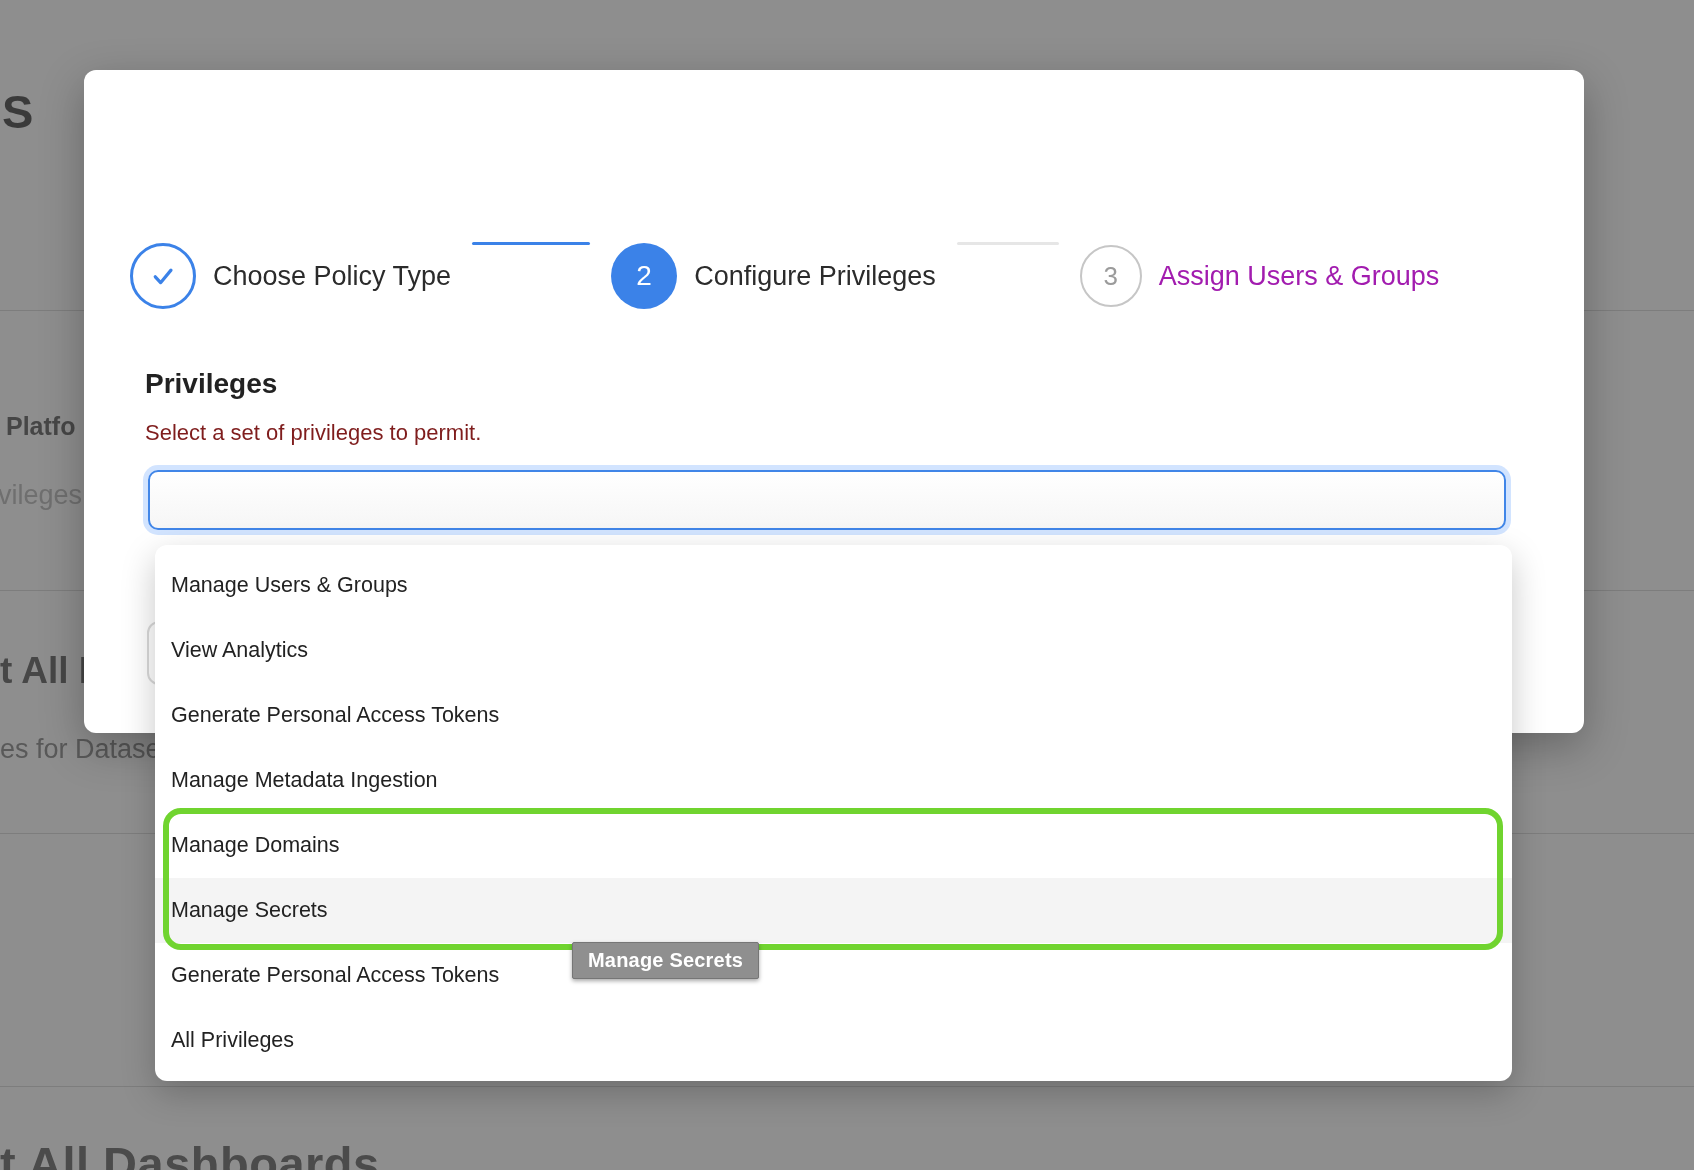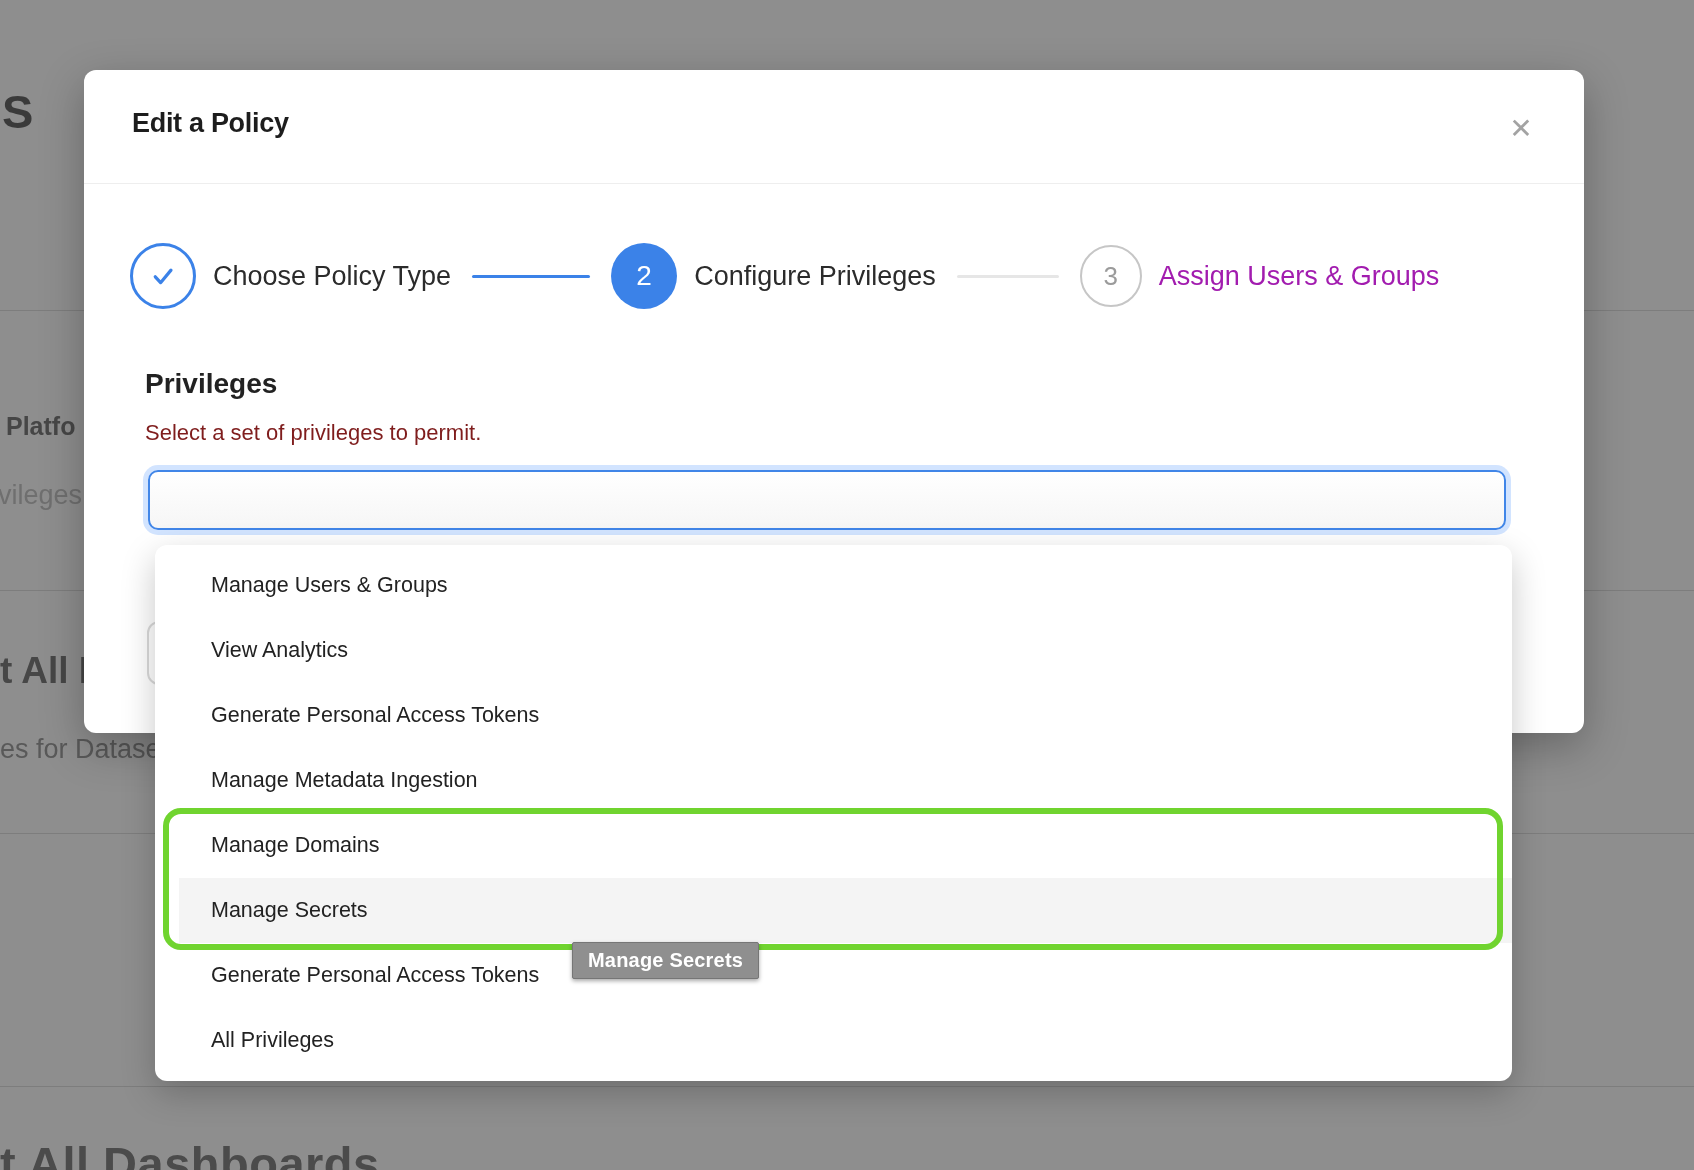--- a/index.html
+++ b/index.html
@@ -25,21 +25,21 @@
     position:absolute;left:84px;top:70px;width:1500px;height:663px;
     background:#ffffff;border-radius:12px;z-index:10;
     box-shadow:0 14px 44px rgba(0,0,0,.28);
   }
   .modal-header{position:absolute;left:0;top:0;width:100%;height:113px;border-bottom:1px solid #eeeeee;}
   .modal-title{position:absolute;left:48px;top:38px;font-size:27px;font-weight:700;color:#1d1d1d;letter-spacing:-.3px;}
   .close-btn{position:absolute;right:43px;top:38px;width:40px;height:40px;display:flex;align-items:center;justify-content:center;
     font-size:28px;color:#a3a3a3;cursor:pointer;font-weight:400;}
 
   
-  .stepper{position:absolute;left:46px;top:172px;height:68px;display:flex;align-items:center;}
+  .stepper{position:absolute;left:46px;top:172px;height:68px;display:flex;}
   .step{display:flex;align-items:center;}
   .step-circle{box-sizing:border-box;border-radius:50%;display:flex;align-items:center;justify-content:center;flex:none;}
   .c-done{width:66px;height:66px;border:3px solid #3b82e8;background:#fff;}
   .c-active{width:66px;height:66px;background:#3b82e8;color:#fff;font-size:28px;}
   .c-wait{width:62px;height:62px;border:2px solid #c6c6c6;color:#9b9b9b;font-size:26px;background:#fff;}
   .step-label{margin-left:17px;font-size:27px;color:#2b2b2b;white-space:nowrap;}
   .step-label.muted{color:#a21caf;}
   .connector{height:3px;border-radius:2px;margin:0 21px;flex:none;}
   .conn-blue{width:118px;background:#3b82e8;}
   .conn-gray{width:102px;background:#e6e6e6;}
@@ -55,21 +55,21 @@
   }
   .partial-btn{position:absolute;left:63px;top:551px;width:48px;height:64px;box-sizing:border-box;
     border:2px solid #dadada;border-radius:12px;background:#fff;}
 
   
   .dropdown{
     position:absolute;left:155px;top:545px;width:1357px;height:536px;z-index:20;
     background:#fff;border-radius:12px;box-shadow:0 12px 34px rgba(0,0,0,.22);
     padding:8px 0;box-sizing:border-box;
   }
-  .opt{height:65px;line-height:65px;padding-left:32px;font-size:21.5px;color:#222;cursor:pointer;white-space:nowrap;margin-left:24px;}
+  .opt{height:65px;line-height:65px;padding-left:16px;font-size:21.5px;color:#222;cursor:pointer;white-space:nowrap;}
   .opt.hovered{background:#f4f4f4;}
 
   .green-box{
     position:absolute;left:163px;top:808px;width:1340px;height:142px;box-sizing:border-box;
     border:6px solid #70d42f;border-radius:18px;z-index:25;pointer-events:none;
   }
 
   .tooltip{
     position:absolute;left:572px;top:942px;z-index:30;
     background:#8f8f8f;border:1px solid #767676;color:#ffffff;
@@ -88,24 +88,20 @@
   <div class="bg-line" style="top:1086px"></div>
 
   <span class="bg-frag frag-s">S</span>
   <span class="bg-frag frag-platfo">Platfo</span>
   <span class="bg-frag frag-vileges">vileges</span>
   <span class="bg-frag frag-talld">t All D</span>
   <span class="bg-frag frag-dataset">es for Dataset</span>
   <span class="bg-frag frag-dash">t All Dashboards</span>
 
   <div class="modal">
-    <div class="modal-header">
-      <span class="modal-title">Edit a Policy</span>
-      <span class="close-btn">✕</span>
-    </div>
 
     <div class="stepper">
       <div class="step">
         <span class="step-circle c-done">
           <span style="display:flex">
             <svg width="32" height="32" viewBox="0 0 24 24">
                 <path d="M6.2 12.6l4 4.4L18 7.6" stroke="#3b82e8" stroke-width="2.4" fill="none" stroke-linecap="round" stroke-linejoin="round"></path>
               </svg>
           </span>
         </span>

